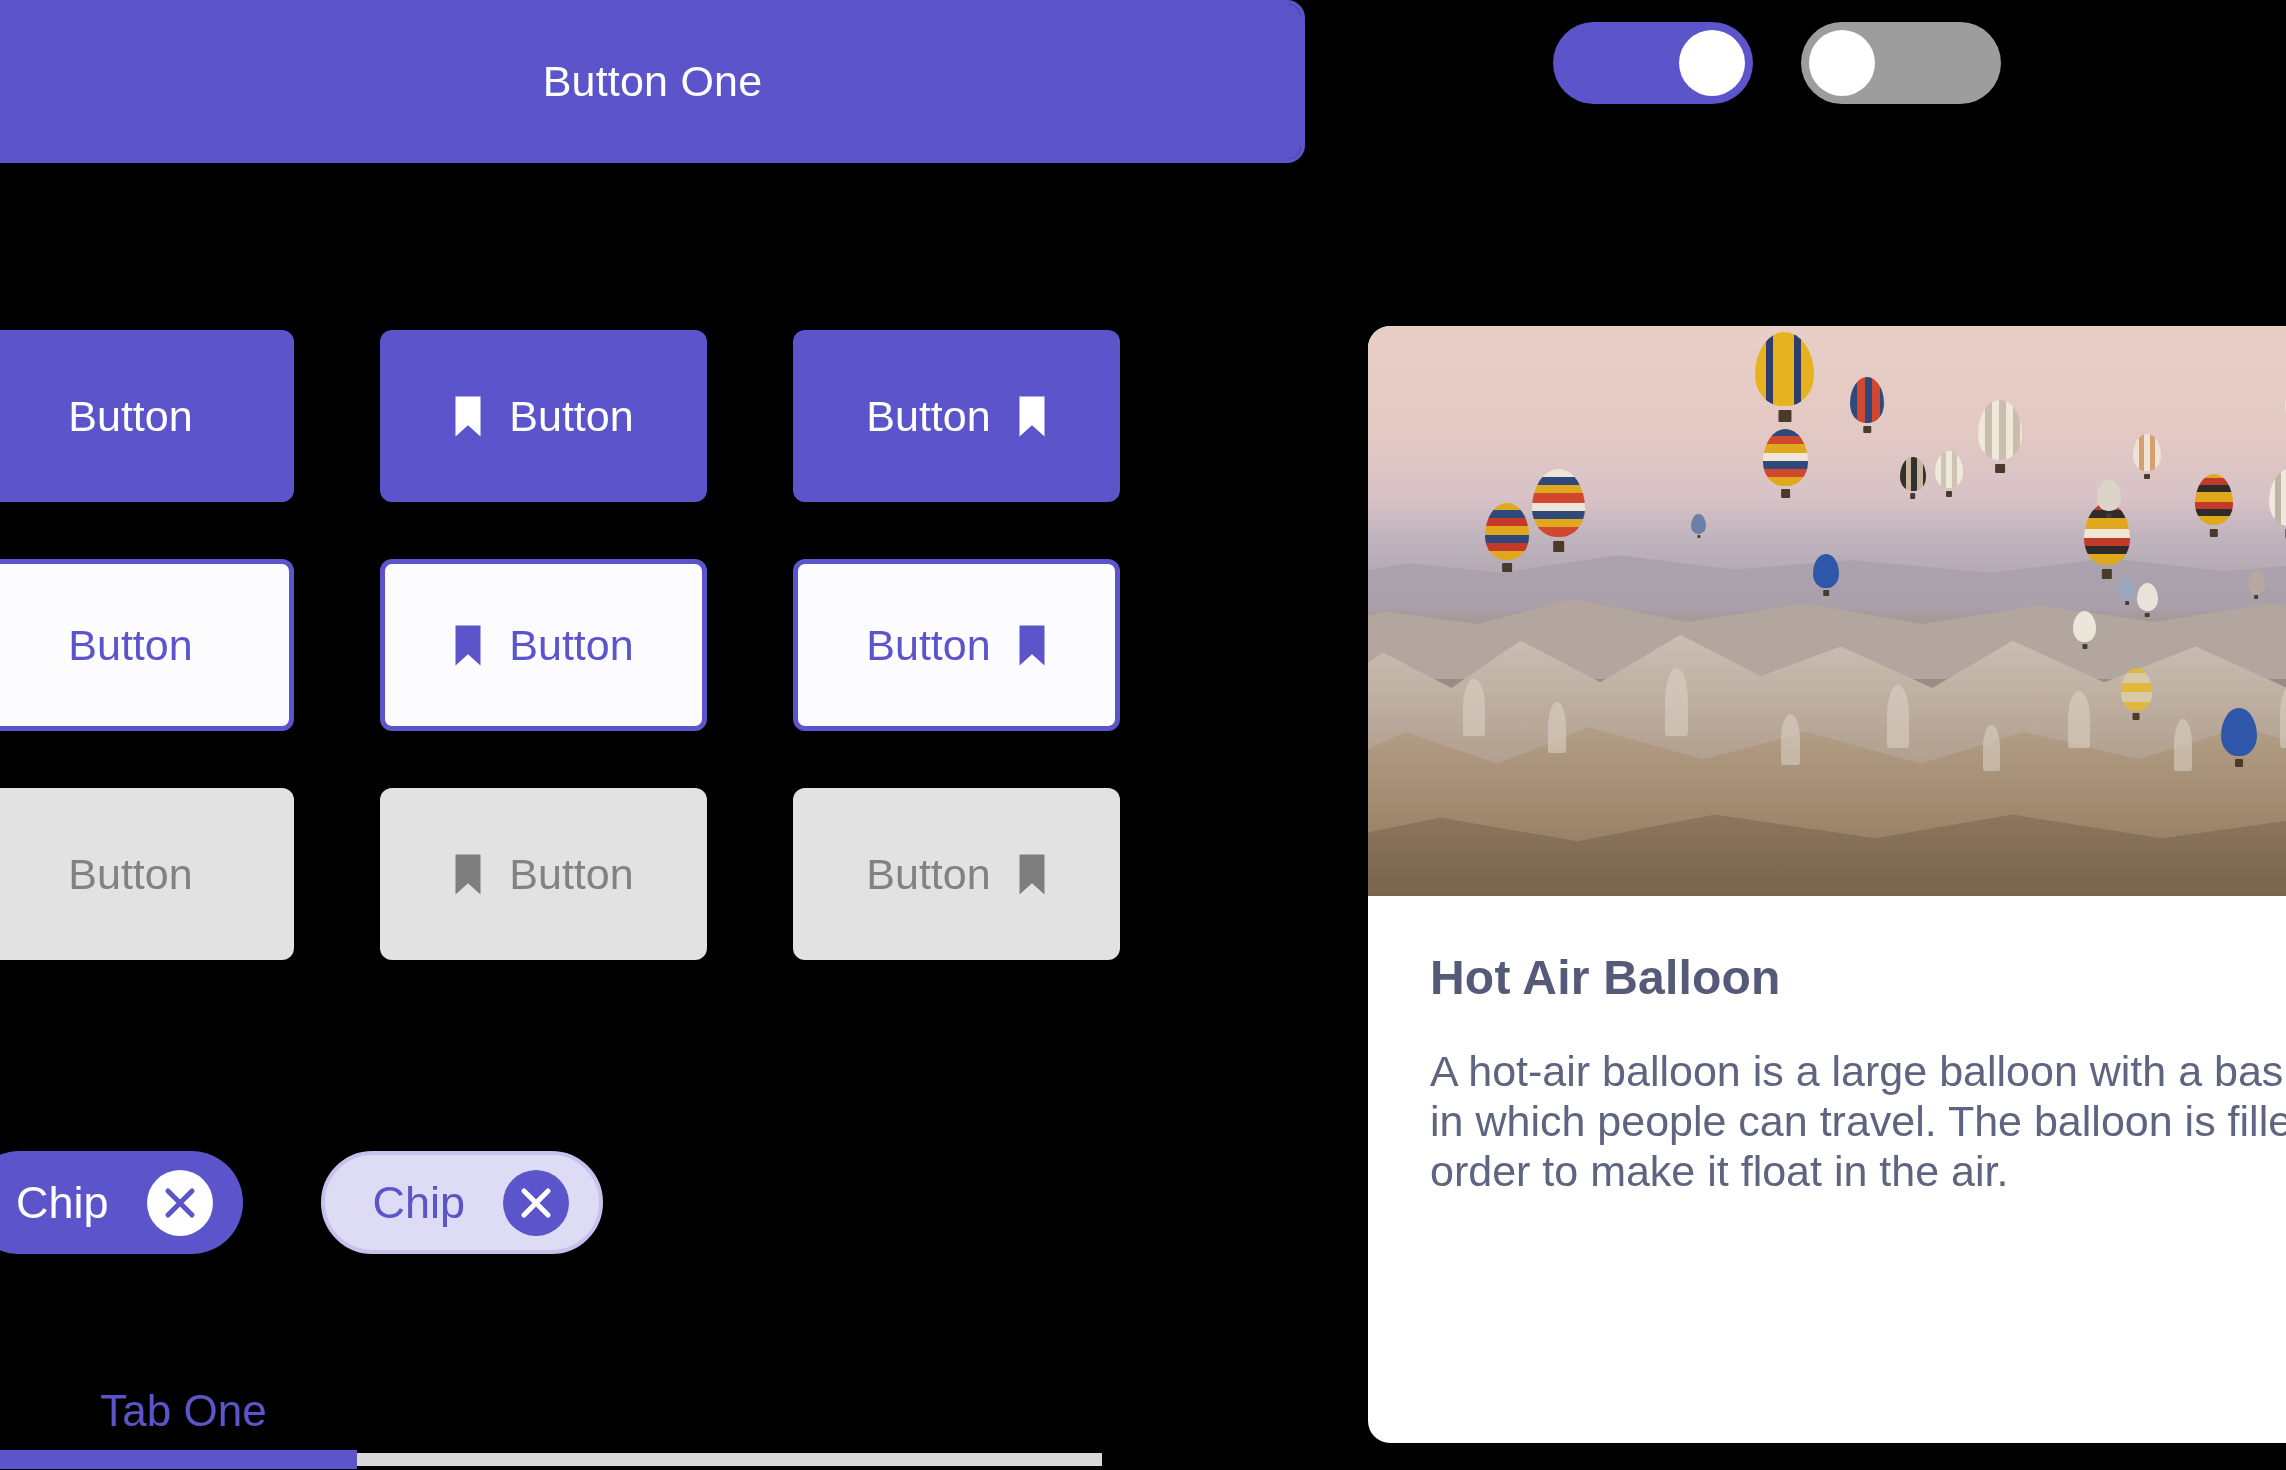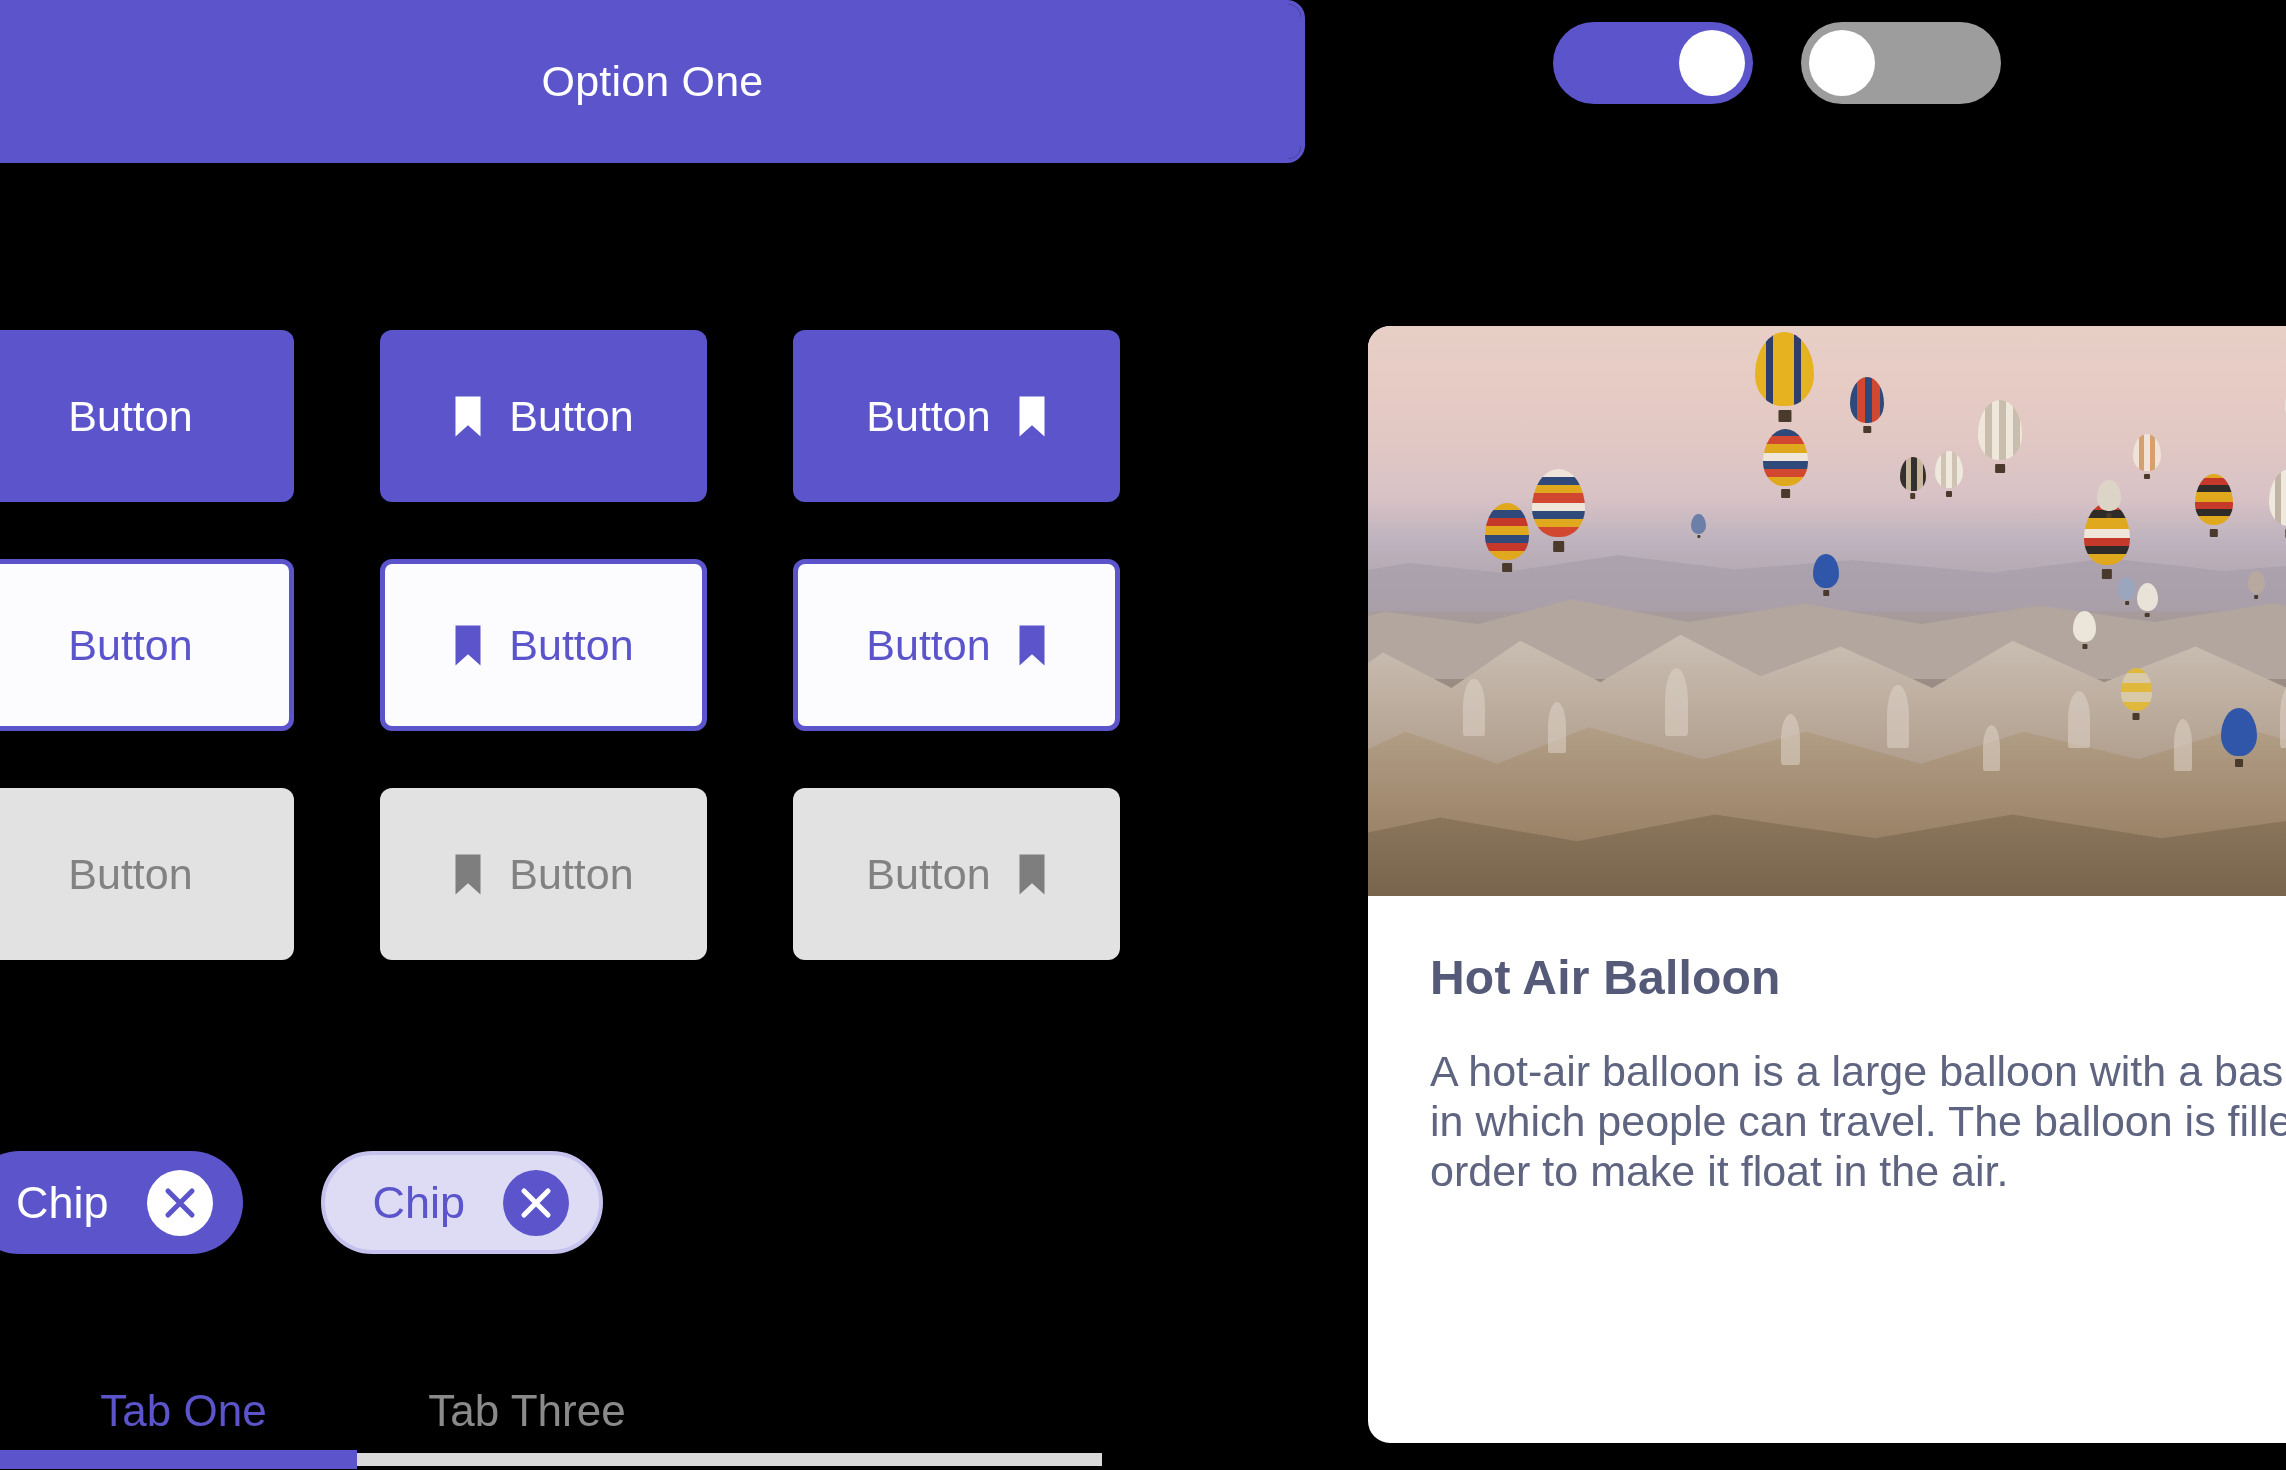--- a/index.html
+++ b/index.html
@@ -296,21 +296,21 @@
     color: #5F6480;
     margin: 0;
     width: 1160px;
   }
 </style>
 </head>
 <body>
 
 <div class="segmented">
   <div class="seg-item active first">
-    <span>Option One</span>
+    <span>Button One</span>
   </div>
 </div>
 
 <div class="toggle-row">
   <div class="toggle on">
     <span class="knob"></span>
   </div>
   <div class="toggle off">
     <span class="knob"></span>
   </div>
@@ -402,23 +402,20 @@
           <path d="M4 4 L20 20 M20 4 L4 20" stroke="#FFFFFF" stroke-width="3.4" stroke-linecap="round" fill="none"></path>
         </svg>
     </span>
   </div>
 </div>
 
 <div class="tabs">
   <div class="tabs-labels">
     <div class="tab t1">
       <span>Tab One</span>
-    </div>
-    <div class="tab t3">
-      <span>Tab Three</span>
     </div>
   </div>
   <div class="tabs-track"></div>
   <div class="tabs-indicator"></div>
 </div>
 
 <div class="card">
 
   <div class="card-media">
     <div class="ridge-far"></div>

